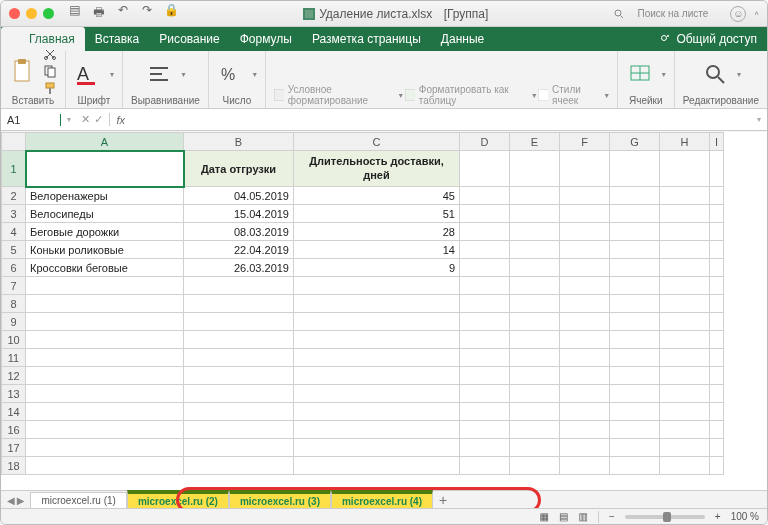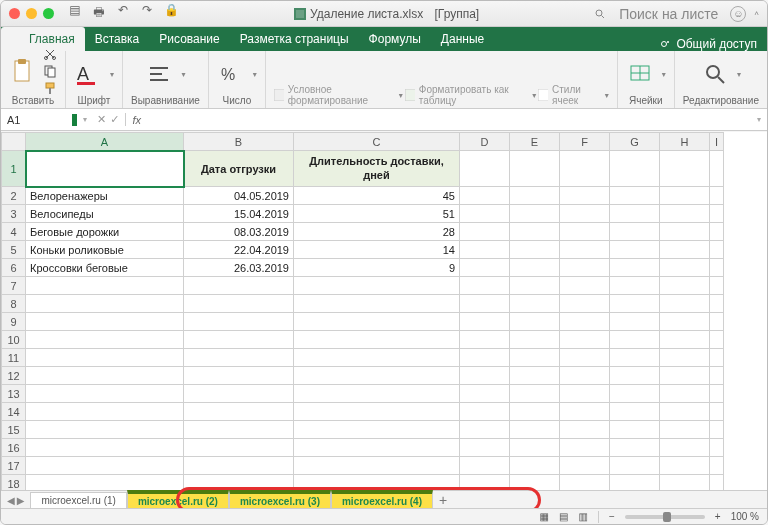--- a/index.html
+++ b/index.html
@@ -6,42 +6,42 @@
   body { background:#f5f5f5; width:768px; height:525px; overflow:hidden; position:relative; border:1px solid #bbb; border-radius:6px; }
   
   .titlebar { height:26px; background:linear-gradient(#f6f6f6,#e8e8e8); display:flex; align-items:center; padding:0 8px; font-size:12px; color:#444; border-bottom:1px solid #ccc;}
   .traffic { display:flex; gap:6px; margin-right:14px;}
   .dot { width:11px;height:11px;border-radius:50%; }
   .dot.r{background:#ff5f57;} .dot.y{background:#febc2e;} .dot.g{background:#28c840;}
   .tb-icons { display:flex; gap:10px; color:#666; font-size:12px;}
   .tb-icons span{display:inline-block;width:14px;text-align:center;}
   .tb-title { flex:1; text-align:center; color:#555; font-size:12px; display:flex; justify-content:center; align-items:center; gap:4px;}
   .tb-title svg{opacity:.8}
-  .search { color:#888; font-size:14px; margin-right:6px; display:flex; align-items:center; gap:14px;}
+  .search { color:#888; font-size:10px; margin-right:16px; display:flex; align-items:center; gap:14px;}
   .help{color:#888;border:1px solid #aaa;border-radius:50%;width:16px;height:16px;display:flex;align-items:center;justify-content:center;font-size:10px;margin-left:6px;}
   
   .rtabs { background:#217346; height:24px; display:flex; align-items:stretch; color:#fff; font-size:12px; }
   .rtab { padding:0 10px; display:flex; align-items:center; cursor:pointer;}
   .rtab.active{ background:#f3f3f3; color:#217346; border-top-right-radius:3px; border-top-left-radius:3px; font-weight:500;padding-left:28px;}
   .rtab-spacer{flex:1;}
-  .share{display:flex;align-items:flex-end;gap:4px;padding:0 10px;}
+  .share{display:flex;align-items:center;gap:4px;padding:0 10px;}
   
   .ribbon { background:#f3f3f3; height:58px; border-bottom:1px solid #ccc; display:flex; font-size:10px; color:#555;}
   .rgroup { border-right:1px solid #d8d8d8; display:flex; flex-direction:column; padding:2px 8px 2px 8px; justify-content:flex-end; align-items:center;}
   .rgroup .gicons{display:flex; gap:6px; align-items:center; flex:1;}
   .rgroup .glabel{font-size:10px; color:#666;}
   .big-ico{display:flex;flex-direction:column;align-items:center;gap:2px;font-size:10px;color:#555;}
   .big-ico svg{width:28px;height:28px;}
   .small-col{display:flex;flex-direction:column;gap:3px;justify-content:center;}
   .small-col .row{display:flex;gap:3px;align-items:center;font-size:11px;color:#777;}
   .fmt-list{display:flex;flex-direction:row;gap:2px;font-size:10px;color:#999;}
   .fmt-list .row{display:flex;align-items:center;gap:4px;}
   
   .fbar { height:22px; background:#fff; border-bottom:1px solid #ccc; display:flex; align-items:center; font-size:11px;}
-  .namebox{width:76px;padding:0 6px;border-right:5px solid #15803d;color:#333;}
+  .namebox{width:60px;padding:0 6px;border-right:1px solid #15803d;color:#333;}
   .fbar .btns{display:flex;gap:4px;padding:0 6px;color:#999;align-items:center;border-right:1px solid #ccc;}
   .fbar .fx{padding:0 6px;color:#666;font-style:italic;}
   .fbar input{border:none;flex:1;font-size:11px;outline:none;}
   
   .sheet{position:absolute;top:131px;left:0;right:0;bottom:33px;background:#fff;overflow:hidden;}
   table.grid{border-collapse:collapse;table-layout:fixed;font-size:11px;color:#222;}
   table.grid th,table.grid td{border:1px solid #d0d0d0;height:18px;overflow:hidden;white-space:nowrap;padding:0 4px;}
   table.grid th{background:#f0f0f0;font-weight:normal;color:#555;text-align:center;}
   .corner{width:24px;background:#f0f0f0;}
   th.colh{height:18px;}
@@ -98,22 +98,22 @@
     <span>Поиск на листе</span>
   </div>
   <div class="help">☺</div>
   <span class="carets" style="margin-left:8px;">˄</span>
 </div>
 
 <div class="rtabs">
   <div class="rtab active">Главная</div>
   <div class="rtab">Вставка</div>
   <div class="rtab">Рисование</div>
+  <div class="rtab">Формулы</div>
   <div class="rtab">Разметка страницы</div>
-  <div class="rtab">Формулы</div>
   <div class="rtab">Данные</div>
   <div class="rtab-spacer"></div>
   <div class="share">
     <svg width="12" height="12" viewBox="0 0 12 12">
         <circle cx="4" cy="5" r="2.5" fill="none" stroke="#fff"></circle>
         <path d="M8 4v-2M7 3h2" stroke="#fff"></path>
       </svg>
     <span>Общий доступ</span>
   </div>
 </div>
@@ -440,32 +440,20 @@
           <td></td>
           <td></td>
           <td></td>
           <td></td>
           <td></td>
           <td></td>
           <td></td>
           <td></td>
         </tr>
         <tr>
-          <th class="rowh">15</th>
-          <td></td>
-          <td></td>
-          <td></td>
-          <td></td>
-          <td></td>
-          <td></td>
-          <td></td>
-          <td></td>
-          <td></td>
-        </tr>
-        <tr>
           <th class="rowh">16</th>
           <td></td>
           <td></td>
           <td></td>
           <td></td>
           <td></td>
           <td></td>
           <td></td>
           <td></td>
           <td></td>

